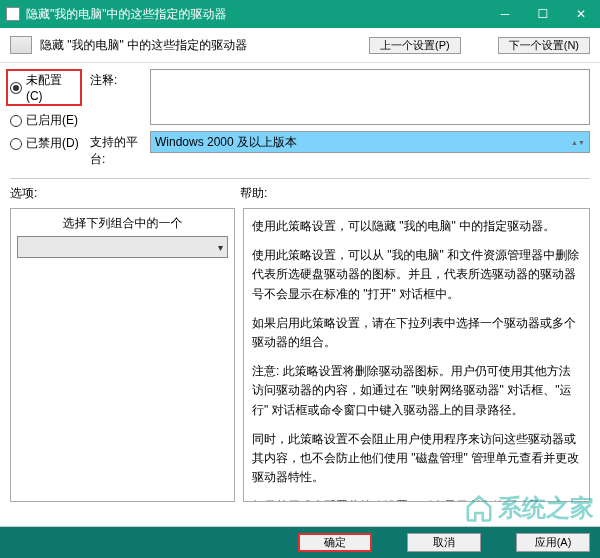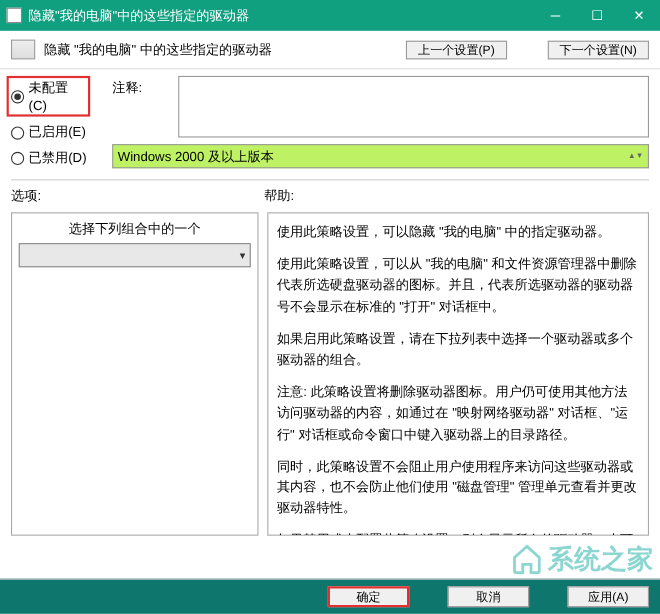--- a/index.html
+++ b/index.html
@@ -15,24 +15,24 @@
 .win-btn { border: 1px solid #999; background: #f0f0f0; padding: 0 10px; font-size: 11px; cursor: pointer; margin-left: 29px; }
 
 .config-section { display: flex; padding: 6px 10px 4px 10px; gap: 8px; }
 .radio-col { width: 72px; display: flex; flex-direction: column; gap: 6px; }
 .radio-item { display: flex; align-items: center; gap: 4px; font-size: 12px; cursor: pointer; }
 .radio-item.highlighted { border: 2px solid #e03030; padding: 1px 2px; margin-left: -4px; }
 .radio-outer { width: 12px; height: 12px; border: 1px solid #333; border-radius: 50%; display: inline-flex; align-items: center; justify-content: center; }
 .radio-inner { width: 6px; height: 6px; border-radius: 50%; background: #333; }
 
 .right-col { flex: 1; display: flex; flex-direction: column; gap: 6px; }
-.label-row { display: flex; align-items: flex-start; gap: 6px; margin-left: 12px; }
+.label-row { display: flex; align-items: flex-start; gap: 6px; }
 .side-label { width: 54px; text-align: left; padding-top: 3px; }
 .comment-box { flex: 1; height: 56px; border: 1px solid #999; background: #fff; resize: none; font-family: inherit; font-size: 12px; padding: 2px; }
-.platform-box { flex: 1; border: 1px solid #999; background: #bef264; padding: 3px 4px; height: 22px; display: flex; align-items: center; justify-content: space-between; }
+.platform-box { flex: 1; border: 1px solid #999; background: #7dd3fc; padding: 3px 4px; height: 22px; display: flex; align-items: center; justify-content: space-between; }
 .scroll-arrows { width: 14px; display: flex; flex-direction: column; font-size: 7px; color: #666; line-height: 7px; }
 
 .divider { border: none; border-top: 1px solid #ccc; margin: 6px 10px 0 10px; }
 
 .two-col-head { display: flex; padding: 6px 10px 4px 10px; }
 .two-col-head > div:first-child { width: 230px; }
 
 .two-col-body { display: flex; padding: 2px 10px 6px 10px; gap: 8px; height: 302px; }
 .left-pane { width: 225px; border: 1px solid #aaa; padding: 6px; text-align: center; }
 .select-label { margin-bottom: 4px; }
@@ -83,20 +83,21 @@
       <span class="radio-outer"></span>
       <span>已禁用(D)</span>
     </label>
   </div>
   <div class="right-col">
     <div class="label-row">
       <div class="side-label">注释:</div>
       <textarea class="comment-box" style=""></textarea>
     </div>
     <div class="label-row">
+      <div class="side-label">支持的平台:</div>
       <div class="platform-box">
         <span>Windows 2000 及以上版本</span>
         <span class="scroll-arrows">▲▼</span>
       </div>
     </div>
   </div>
 </div>
 
 <hr class="divider">
 

